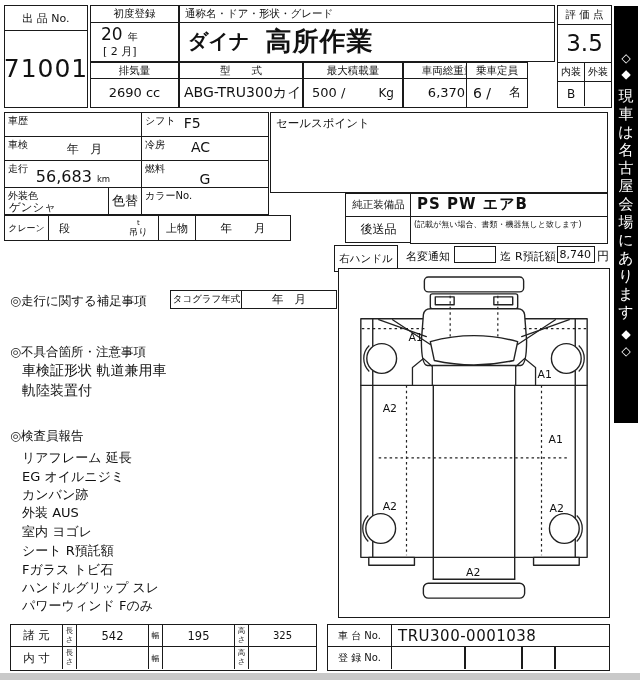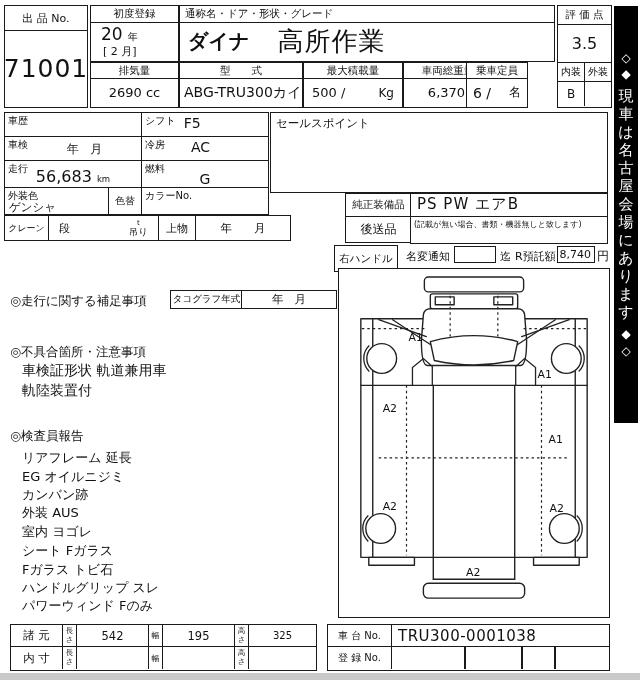--- a/index.html
+++ b/index.html
@@ -42,21 +42,21 @@
 
 <div class="b" style="left:90px;top:62px;width:89px;height:46px">
   <div class="hd" style="height:16px">排気量</div>
   <div class="ct" style="height:27px;font-size:13px">2690 cc</div>
 </div>
 
 <div class="b" style="left:179px;top:5px;width:376px;height:57px">
   <div class="hd left" style="height:17px">通称名・ドア・形状・グレード</div>
   <div style="display:flex;align-items:center;padding-left:8px;height:37px">
     <span style="font-size:20px;font-weight:600">ダイナ</span>
-    <span style="font-size:26px;font-weight:400;margin-left:28px;letter-spacing:1px">高所作業</span>
+    <span style="font-size:26px;font-weight:700;margin-left:16px;letter-spacing:1px">高所作業</span>
   </div>
 </div>
 
 <div class="b" style="left:179px;top:62px;width:124px;height:46px">
   <div class="hd" style="height:16px">型　　式</div>
   <div style="font-size:14px;padding:5px 0 0 4px;white-space:nowrap">ABG-TRU300カイ</div>
 </div>
 
 <div class="b" style="left:303px;top:62px;width:100px;height:46px">
   <div class="hd" style="height:16px">最大積載量</div>
@@ -74,21 +74,21 @@
 <div class="b" style="left:466px;top:62px;width:62px;height:46px">
   <div class="hd" style="height:16px">乗車定員</div>
   <div style="display:flex;align-items:center;justify-content:space-between;height:27px;padding:0 6px">
     <span style="font-size:14px">6 /</span>
     <span style="font-size:12px">名</span>
   </div>
 </div>
 
 <div class="b" style="left:557px;top:5px;width:55px;height:58px">
   <div class="hd" style="height:19px">評 価 点</div>
-  <div class="ct" style="height:36px;font-size:16px">3.5</div>
+  <div class="ct" style="height:36px;font-size:23px">3.5</div>
 </div>
 
 <div class="b" style="left:557px;top:62px;width:55px;height:46px">
   <div style="display:flex;height:19px;border-bottom:1.5px solid #1a1a1a">
     <div class="tbl-cell br" style="flex:1;font-size:10px">内装</div>
     <div class="tbl-cell" style="flex:1;font-size:10px">外装</div>
   </div>
   <div style="display:flex;height:24px">
     <div class="tbl-cell br" style="flex:1;font-size:12px">B</div>
     <div class="tbl-cell" style="flex:1;font-size:12px"></div>
@@ -133,21 +133,21 @@
       <div class="lb">燃料</div>
       <div style="font-size:14px;text-align:center;margin-top:-3px">G</div>
     </div>
   </div>
   <div style="display:flex;height:26px">
     <div class="cell br" style="width:104px">
       <div class="lb">外装色</div>
       <div style="font-size:11.5px;padding-left:4px;margin-top:-1px">ゲンシャ</div>
     </div>
     <div class="cell br tbl-cell" style="width:33px">
-      <span style="font-size:10px">色替</span>
+      <span style="font-size:13px">色替</span>
     </div>
     <div class="cell" style="flex:1">
       <div class="lb">カラーNo.</div>
     </div>
   </div>
 </div>
 
 <div class="b" style="left:4px;top:215px;width:287px;height:26px;display:flex">
   <div class="tbl-cell br" style="width:44px;font-size:9px">クレーン</div>
   <div class="br" style="width:110px;display:flex;align-items:center;justify-content:space-between;padding:0 10px">
@@ -160,21 +160,21 @@
   <div class="tbl-cell br" style="width:37px;font-size:11px">上物</div>
   <div class="tbl-cell" style="flex:1;font-size:11.5px;white-space:pre">年      月</div>
 </div>
 
 <div class="b" style="left:270px;top:112px;width:338px;height:81px">
   <div style="font-size:11.5px;padding:3px 0 0 5px">セールスポイント</div>
 </div>
 
 <div class="b tbl-cell" style="left:345px;top:193px;width:67px;height:24px;font-size:10.5px">純正装備品</div>
 <div class="b" style="left:410px;top:193px;width:198px;height:24px">
-  <div style="font-size:15px;font-weight:400;padding:1px 0 0 6px;letter-spacing:1px">PS PW エアB</div>
+  <div style="font-size:15px;font-weight:700;padding:1px 0 0 6px;letter-spacing:1px">PS PW エアB</div>
 </div>
 
 <div class="b tbl-cell" style="left:345px;top:216px;width:67px;height:27px;font-size:12px">後送品</div>
 <div class="b" style="left:410px;top:216px;width:198px;height:28px">
   <div style="font-size:8px;padding:2px 0 0 3px;white-space:nowrap">(記載が無い場合、書類・機器無しと致します)</div>
 </div>
 
 <div class="b tbl-cell" style="left:334px;top:245px;width:64px;height:27px;font-size:10.5px">右ハンドル</div>
 <div class="abs" style="left:406px;top:249px;font-size:11px">名変通知</div>
 <div class="b" style="left:454px;top:246px;width:42px;height:17px"></div>
@@ -192,21 +192,21 @@
 <div class="note-head" style="left:10px;top:344px">◎不具合箇所・注意事項</div>
 <div class="note-line" style="left:22px;top:362px;font-size:14px">車検証形状 軌道兼用車</div>
 <div class="note-line" style="left:22px;top:382px;font-size:14px">軌陸装置付</div>
 
 <div class="note-head" style="left:10px;top:428px">◎検査員報告</div>
 <div class="note-line" style="left:22px;top:449px">リアフレーム 延長</div>
 <div class="note-line" style="left:22px;top:468px">EG オイルニジミ</div>
 <div class="note-line" style="left:22px;top:486px">カンバン跡</div>
 <div class="note-line" style="left:22px;top:504px">外装 AUS</div>
 <div class="note-line" style="left:22px;top:523px">室内 ヨゴレ</div>
-<div class="note-line" style="left:22px;top:542px">シート Fガラス</div>
+<div class="note-line" style="left:22px;top:542px">シート R預託額</div>
 <div class="note-line" style="left:22px;top:561px">Fガラス トビ石</div>
 <div class="note-line" style="left:22px;top:579px">ハンドルグリップ スレ</div>
 <div class="note-line" style="left:22px;top:597px">パワーウィンド Fのみ</div>
 
 <div class="b" style="left:338px;top:268px;width:272px;height:350px">
   <svg width="100%" height="100%" viewBox="0 0 272 350" preserveAspectRatio="none">
 
     <g stroke="#222" fill="none" stroke-width="1.4" stroke-linejoin="round" stroke-linecap="round">
       <rect x="22" y="50" width="228" height="240"></rect>
       <line x1="34" y1="50" x2="34" y2="290"></line>

